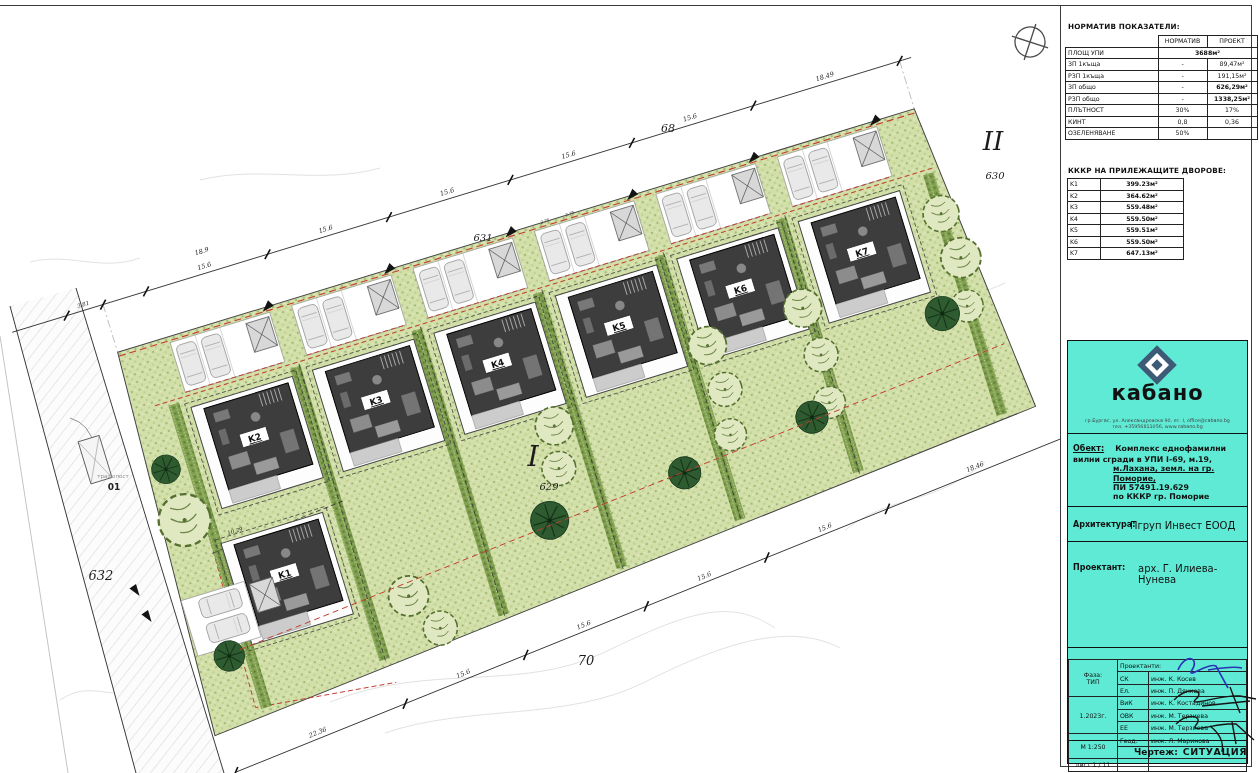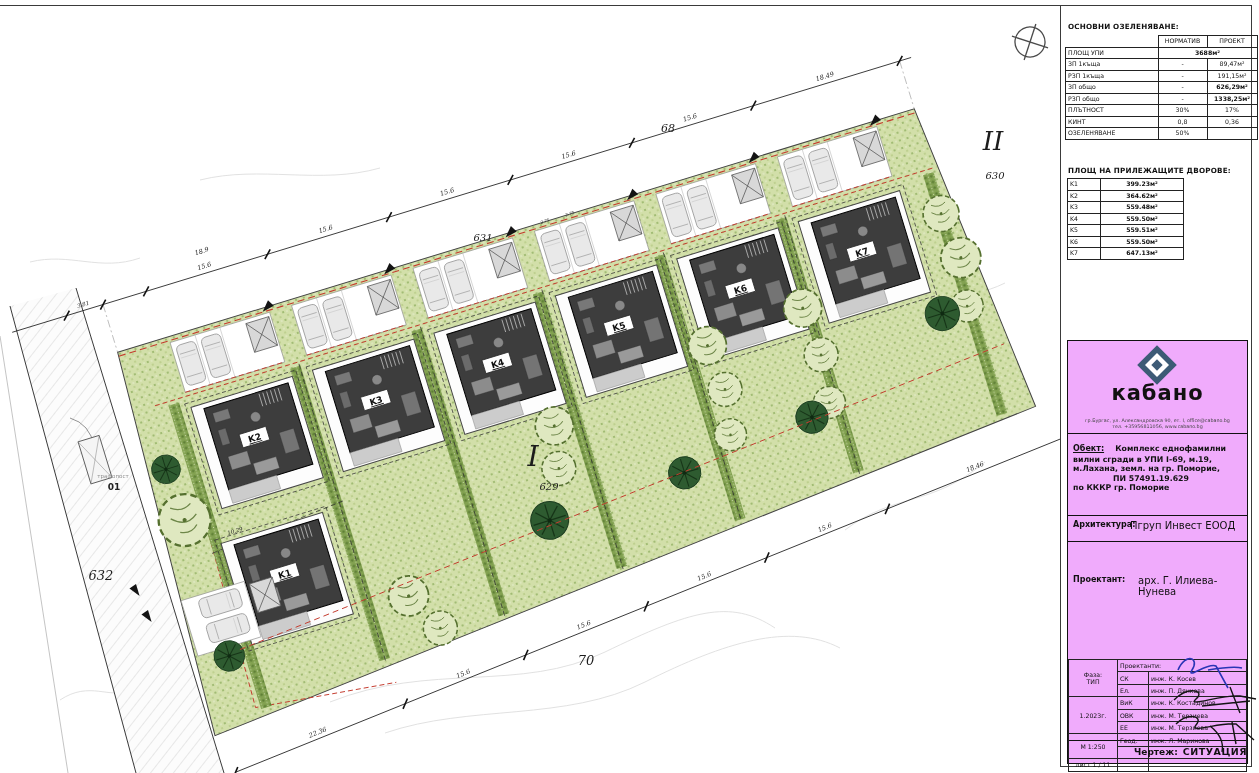--- a/index.html
+++ b/index.html
@@ -11,21 +11,21 @@
   .dim{font-family:"DejaVu Serif",serif;font-style:italic;fill:#222;text-anchor:middle;}
   .klabel{font-size:9px;font-weight:bold;fill:#111;text-anchor:middle;text-decoration:underline;}
   .redtxt{font-style:italic;fill:#c4342e;text-anchor:middle;}
   
   .tblock{position:absolute;font-size:7px;}
   .sec-title{position:absolute;font-weight:bold;font-size:7.2px;letter-spacing:.2px;}
   table.tb{border-collapse:collapse;}
   table.tb td{border:1px solid #222;font-size:6.2px;line-height:1.05;padding:0.5px 2px;color:#111;
               height:9.5px;white-space:nowrap;}
   td.c{text-align:center;} td.b{font-weight:bold;}
-  .bigbox{position:absolute;border:1.6px solid #111;background:#f0abfc;}
+  .bigbox{position:absolute;border:1.6px solid #111;background:#5eead4;}
   .bsec{position:absolute;left:0;right:0;border-bottom:1.2px solid #111;}
   .lbl{font-weight:bold;font-size:8px;}
   .val{font-size:10px;}
   .addr{font-size:4.8px;color:#444;text-align:center;line-height:1.3;}
   .objline{font-weight:bold;font-size:7.8px;line-height:1.2;}
   table.team{border-collapse:collapse;width:100%;}
   table.team td{border:1px solid #222;font-size:6.2px;padding:0 2px;height:11.4px;white-space:nowrap;}
 </style>
 </head>
 <body>
@@ -322,21 +322,21 @@
     <line x1="-19" y1="0" x2="19" y2="0"></line>
         <line x1="0" y1="-19" x2="0" y2="19"></line>
   </g>
 </svg>
 
 <div class="ln" style="left:0;top:5px;width:1252px;height:1px;"></div>
 <div class="ln" style="left:1060px;top:5px;width:1px;height:762px;"></div>
 <div class="ln" style="left:1251px;top:5px;width:1px;height:762px;"></div>
 <div class="ln" style="left:1060px;top:766px;width:192px;height:1px;"></div>
 
-<div class="sec-title" style="left:1068px;top:22px;">ОСНОВНИ ОЗЕЛЕНЯВАНЕ:</div>
+<div class="sec-title" style="left:1068px;top:22px;">НОРМАТИВ ПОКАЗАТЕЛИ:</div>
 
 <table class="tb tblock" style="left:1065px;top:35px;">
   <tbody>
         <tr>
     <td style="width:88px;border:none;"></td>
     <td class="c" style="width:44px;">НОРМАТИВ</td>
     <td class="c" style="width:45px;">ПРОЕКТ</td>
   </tr>
   <tr>
     <td>ПЛОЩ УПИ</td>
@@ -373,21 +373,21 @@
       <td class="c">0,36</td>
         </tr>
   <tr>
           <td>ОЗЕЛЕНЯВАНЕ</td>
       <td class="c">50%</td>
       <td class="c"></td>
         </tr>
 </tbody>
     </table>
 
-<div class="sec-title" style="left:1068px;top:166px;">ПЛОЩ НА ПРИЛЕЖАЩИТЕ ДВОРОВЕ:</div>
+<div class="sec-title" style="left:1068px;top:166px;">КККР НА ПРИЛЕЖАЩИТЕ ДВОРОВЕ:</div>
 
 <table class="tb tblock" style="left:1067px;top:178px;">
   <tbody>
         <tr>
           <td style="width:28px;">K1</td>
       <td class="c b" style="width:78px;">399.23м²</td>
         </tr>
   <tr>
           <td>K2</td>
       <td class="c b">364.62м²</td>
@@ -425,36 +425,36 @@
         <rect x="-4" y="-4" width="8" height="8" fill="#3d5b76"></rect>
       </g>
     </svg>
     <div style="position:absolute;left:0;right:0;top:42px;text-align:center;font-weight:bold;font-size:21px;letter-spacing:1px;line-height:1;">кабано</div>
     <div class="addr" style="position:absolute;left:0;right:0;bottom:3px;">
       <div>гр.Бургас, ул. Александровска 90, ет. I, office@cabano.bg</div>
       <div>тел. +35956811056, www.cabano.bg</div>
     </div>
   </div>
 
-  <div class="bsec" style="top:92px;height:83px;padding:3px 5px;box-sizing:border-box;">
+  <div class="bsec" style="top:92px;height:74px;padding:3px 5px;box-sizing:border-box;">
     <span class="lbl" style="text-decoration:underline;">Обект:</span>
     <span class="objline" style="margin-left:6px;">Комплекс еднофамилни</span>
     <div class="objline" style="">вилни сгради в УПИ I-69, м.19,</div>
-    <div class="objline" style="">м.Лахана, земл. на гр. Поморие,</div>
+    <div class="objline" style="margin-left:40px;text-decoration:underline;">м.Лахана, земл. на гр. Поморие,</div>
     <div class="objline" style="margin-left:40px;">ПИ 57491.19.629</div>
-    <div class="objline" style="">по КККР гр. Поморие</div>
+    <div class="objline" style="margin-left:40px;">по КККР гр. Поморие</div>
   </div>
 
   <div class="bsec" style="top:170px;height:30px;">
     <span class="lbl" style="position:absolute;left:5px;top:9px;">Архитектура:</span>
     <span class="val" style="position:absolute;left:62px;top:9px;">Пгруп Инвест ЕООД</span>
   </div>
 
 
-  <div class="bsec" style="top:228px;height:90px;">
+  <div class="bsec" style="top:216px;height:90px;">
     <span class="lbl" style="position:absolute;left:5px;top:6px;">Проектант:</span>
     <span class="val" style="position:absolute;left:62px;top:6px;padding-left:8px;">арх. Г. Илиева-Нунева</span>
   </div>
 
   <div class="bsec" style="top:318px;height:81px;">
     <table class="team">
       <tbody>
             <tr>
         <td rowspan="3" class="c" style="width:44px;">
           <span>Фаза:</span><br>

